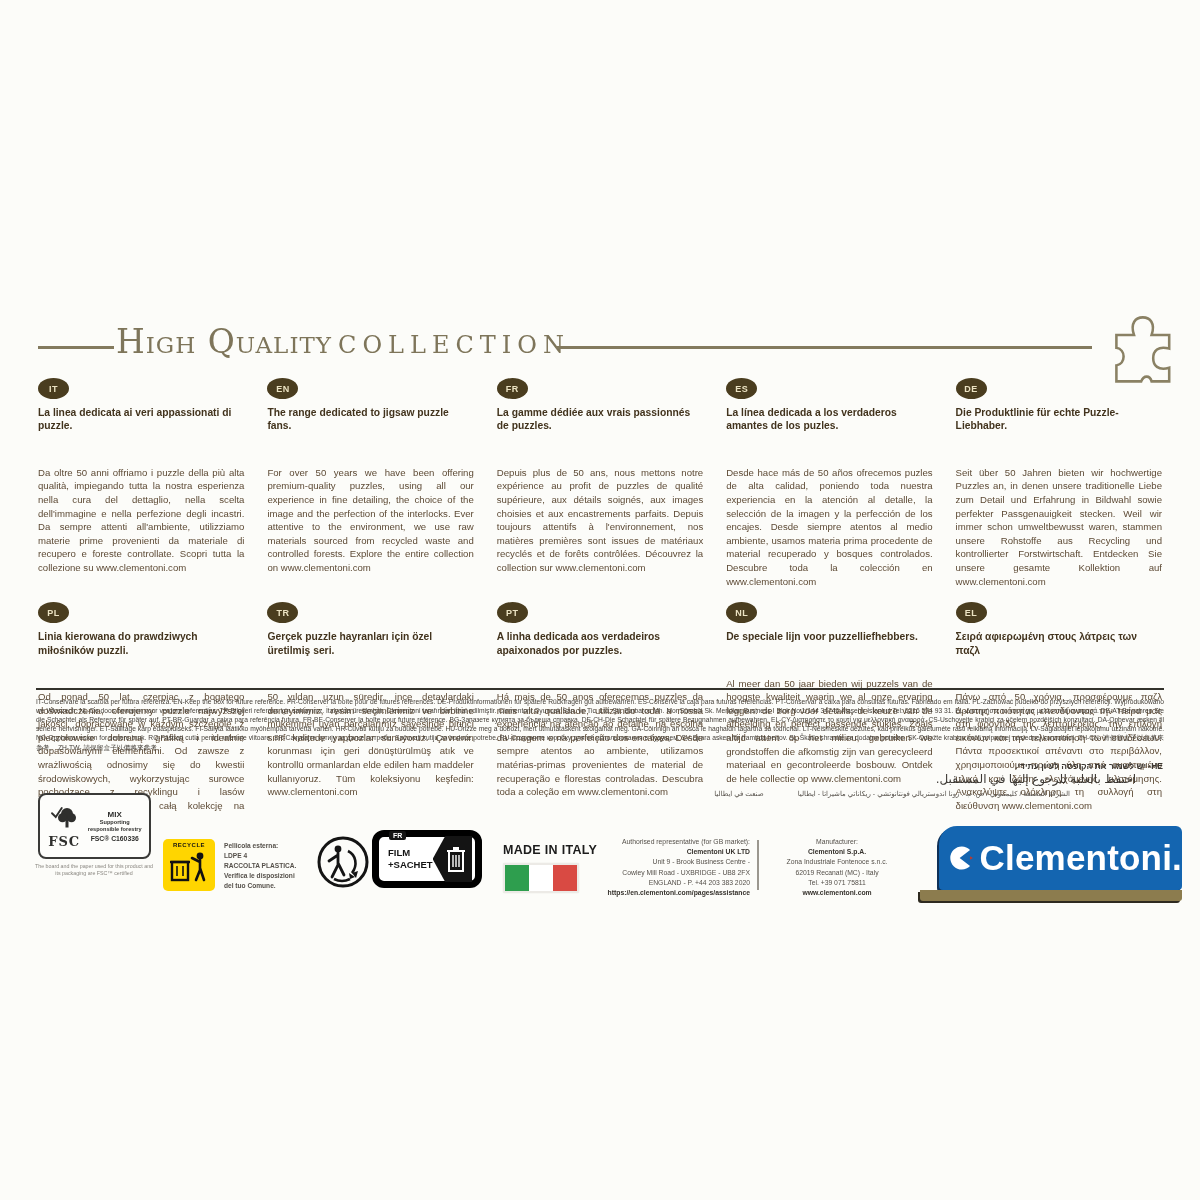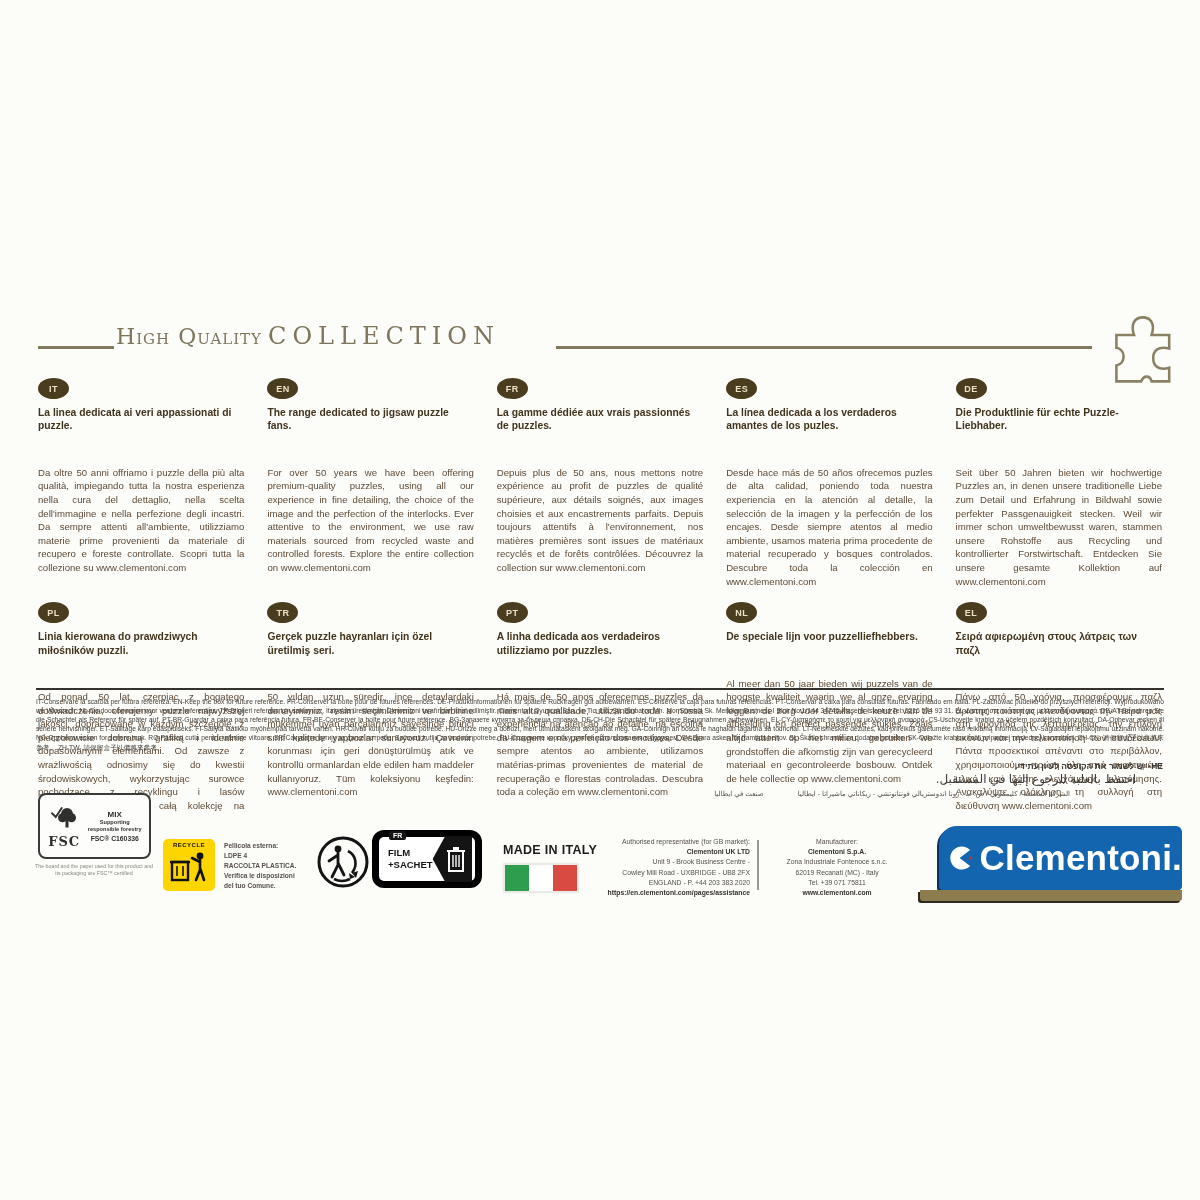--- a/index.html
+++ b/index.html
@@ -7,21 +7,21 @@
   .page { position:relative; width:1200px; height:1200px; background:#fcfcf9; overflow:hidden;
           font-family:"Liberation Sans", sans-serif; }
 
   
   .header { position:absolute; top:322px; left:0; width:1200px; height:64px; color:#7e755a; }
   .hline { position:absolute; height:3px; background:#837a5e; top:24px; }
   .hline.left { left:38px; width:76px; }
   .hline.right { left:556px; width:536px; }
   .htitle { position:absolute; left:116px; top:0; width:372px; text-align:center;
             font-family:"DejaVu Serif", serif; white-space:nowrap; }
-  .hq { font-size:22px; font-variant:small-caps; letter-spacing:1px; }
+  .hq { font-size:33px; font-variant:small-caps; letter-spacing:1px; }
   .hc { font-size:24px; letter-spacing:6px; margin-left:6px; }
   .puzzle-icon { position:absolute; left:1102px; top:310px; }
 
   
   .grid { position:absolute; top:378px; left:38px; width:1124px;
           display:grid; grid-template-columns:repeat(5, 1fr); column-gap:23px; row-gap:14px; }
   .sec { min-height:136px; }
   .badge { display:flex; align-items:center; justify-content:center;
            width:31px; height:21px; border-radius:50%;
            background:#4a3d1f; color:#ece3c3; font-size:9px; font-weight:bold;
@@ -138,21 +138,21 @@
       <p class="sec-title">Linia kierowana do prawdziwych miłośników puzzli.</p>
       <p class="sec-body">Od ponad 50 lat, czerpiąc z bogatego doświadczenia, oferujemy puzzle najwyższej jakości, dopracowane w każdym szczególe, z pieczołowicie dobraną grafiką i idealnie dopasowanymi elementami. Od zawsze z wrażliwością odnosimy się do kwestii środowiskowych, wykorzystując surowce pochodzące z recyklingu i lasów kontrolowanych. Poznaj całą kolekcję na www.clementoni.com</p>
     </div>
     <div class="sec">
       <span class="badge">TR</span>
       <p class="sec-title">Gerçek puzzle hayranları için özel üretilmiş seri.</p>
       <p class="sec-body">50 yıldan uzun süredir, ince detaylardaki deneyimimiz, resim seçimlerimiz ve birbirine mükemmel uyan parçalarımız sayesinde birinci sınıf kalitede yapbozlar sunuyoruz. Çevrenin korunması için geri dönüştürülmüş atık ve kontrollü ormanlardan elde edilen ham maddeler kullanıyoruz. Tüm koleksiyonu keşfedin: www.clementoni.com</p>
     </div>
     <div class="sec">
       <span class="badge">PT</span>
-      <p class="sec-title">A linha dedicada aos verdadeiros utilizziamo por puzzles.</p>
+      <p class="sec-title">A linha dedicada aos verdadeiros apaixonados por puzzles.</p>
       <p class="sec-body">Há mais de 50 anos oferecemos puzzles da mais alta qualidade, utilizando toda a nossa experiência na atenção ao detalhe, na escolha da imagem e na perfeição dos encaixes. Desde sempre atentos ao ambiente, utilizamos matérias-primas provenientes de material de recuperação e florestas controladas. Descubra toda a coleção em www.clementoni.com</p>
     </div>
     <div class="sec">
       <span class="badge">NL</span>
       <p class="sec-title">De speciale lijn voor puzzelliefhebbers.</p>
       <p class="sec-body">Al meer dan 50 jaar bieden wij puzzels van de hoogste kwaliteit waarin we al onze ervaring leggen: de zorg voor details, de keuze van de afbeelding en perfect passende stukjes. Zoals altijd attent op het milieu, gebruiken we grondstoffen die afkomstig zijn van gerecycleerd materiaal en gecontroleerde bosbouw. Ontdek de hele collectie op www.clementoni.com</p>
     </div>
     <div class="sec">
       <span class="badge">EL</span>
       <p class="sec-title">Σειρά αφιερωμένη στους λάτρεις των παζλ</p>

